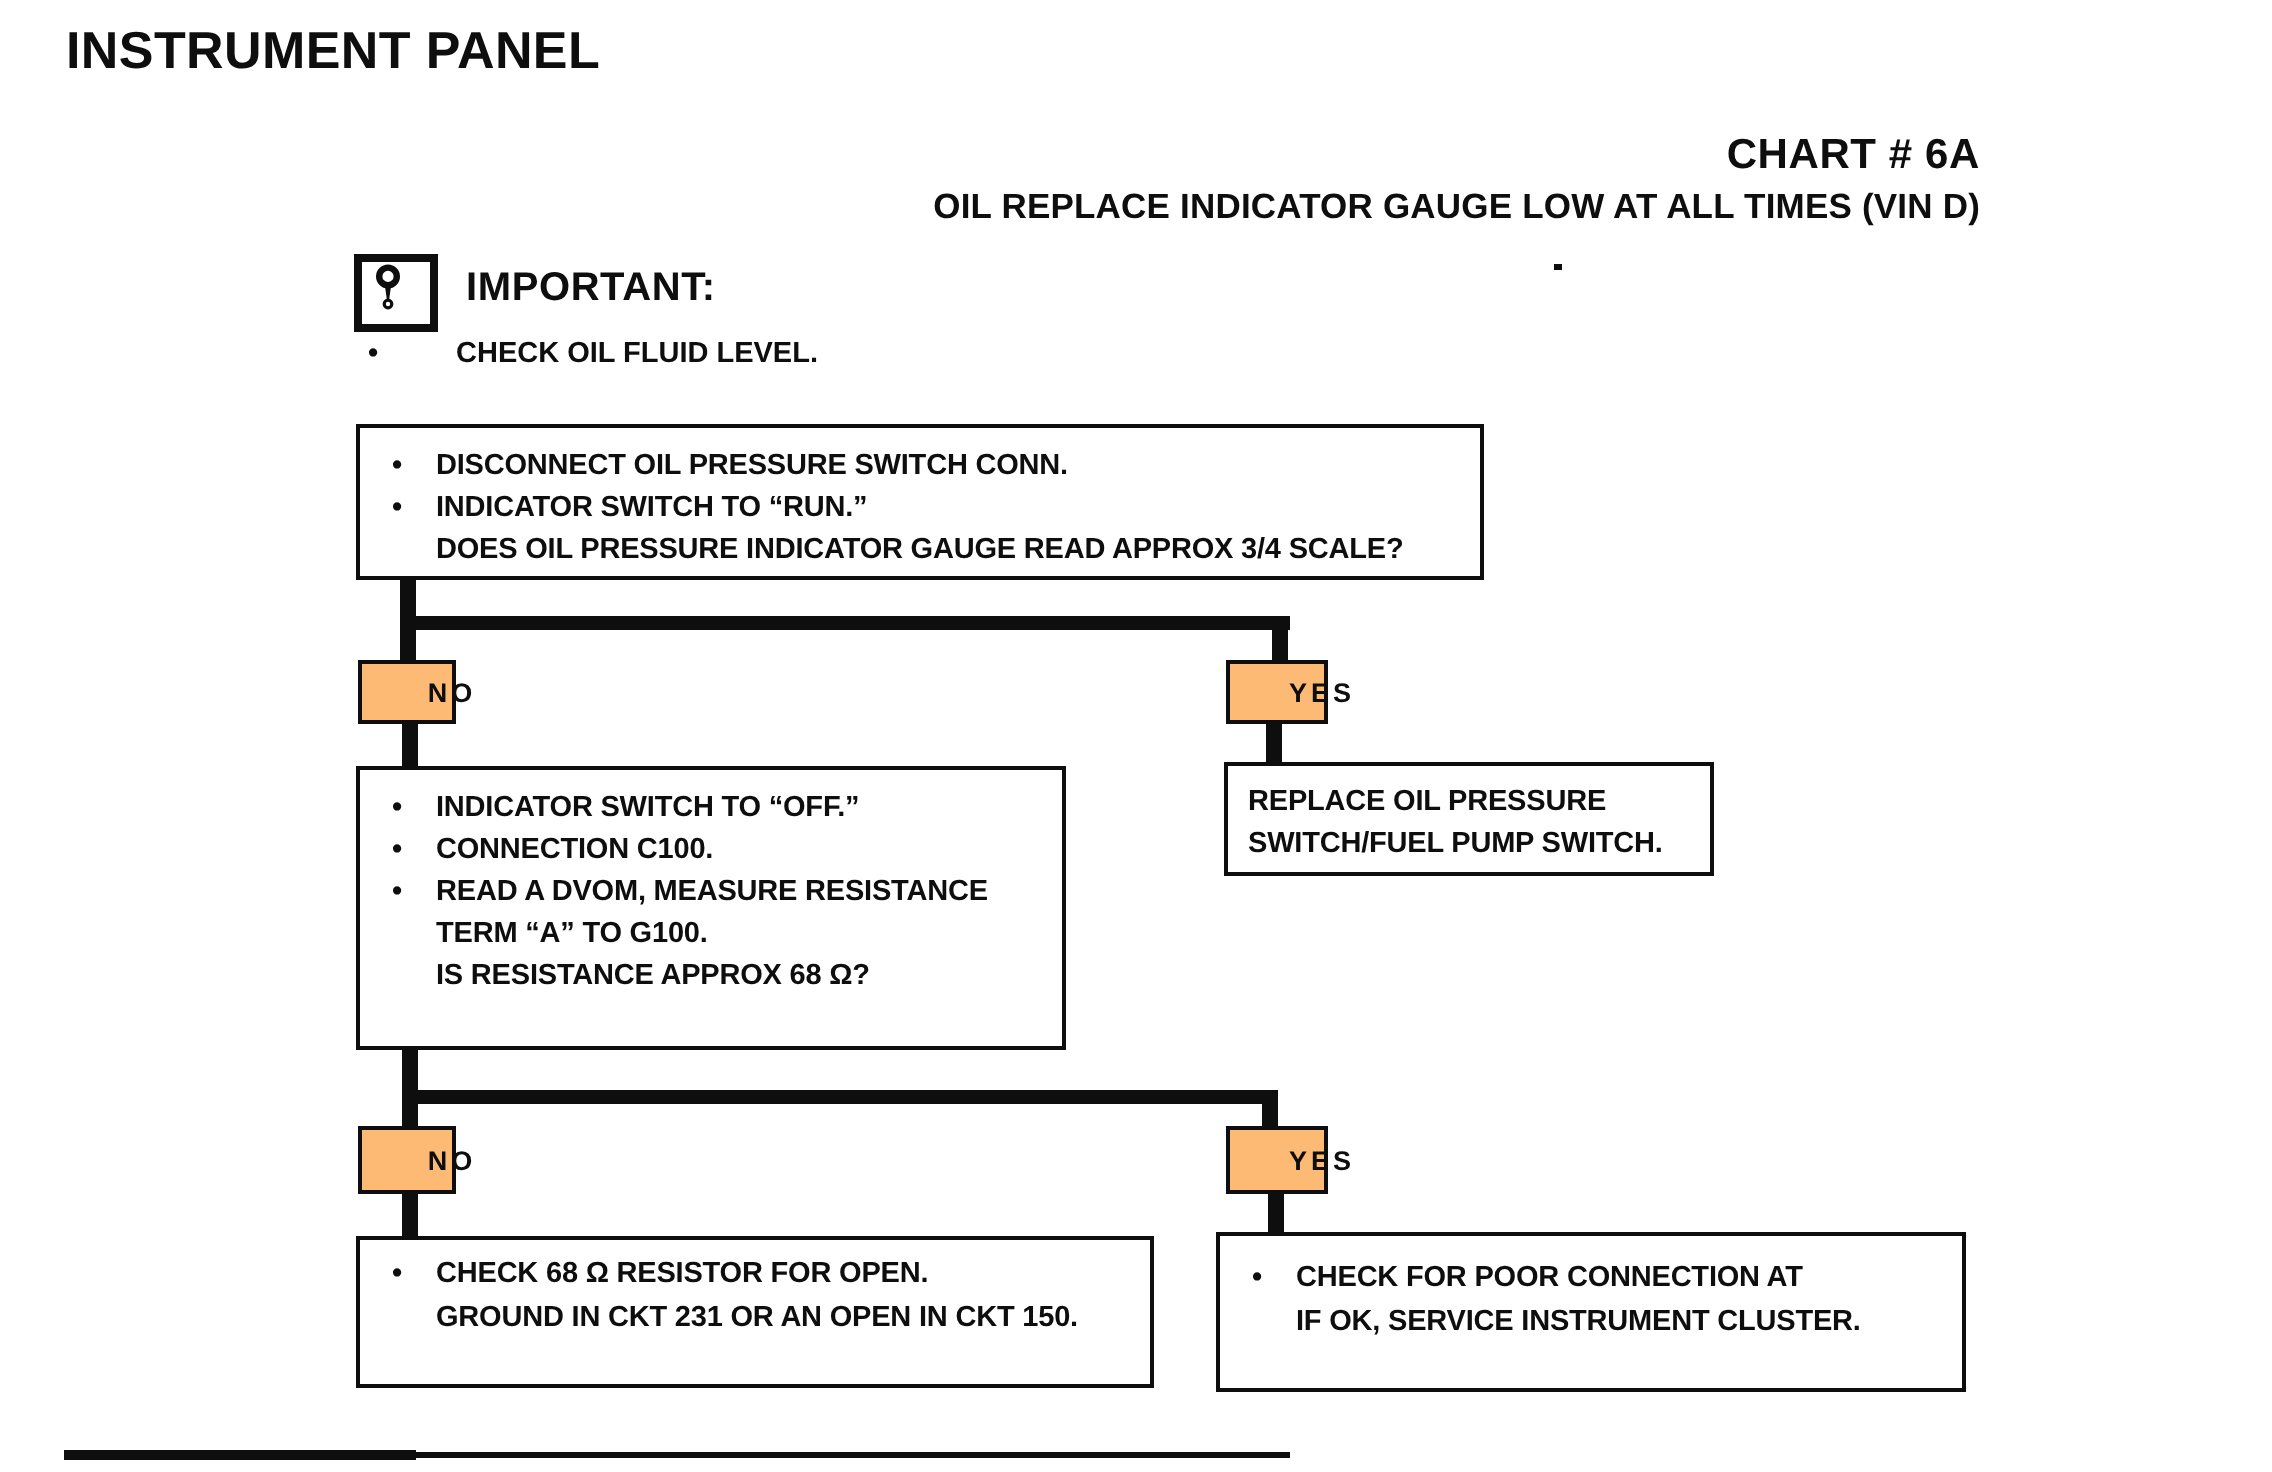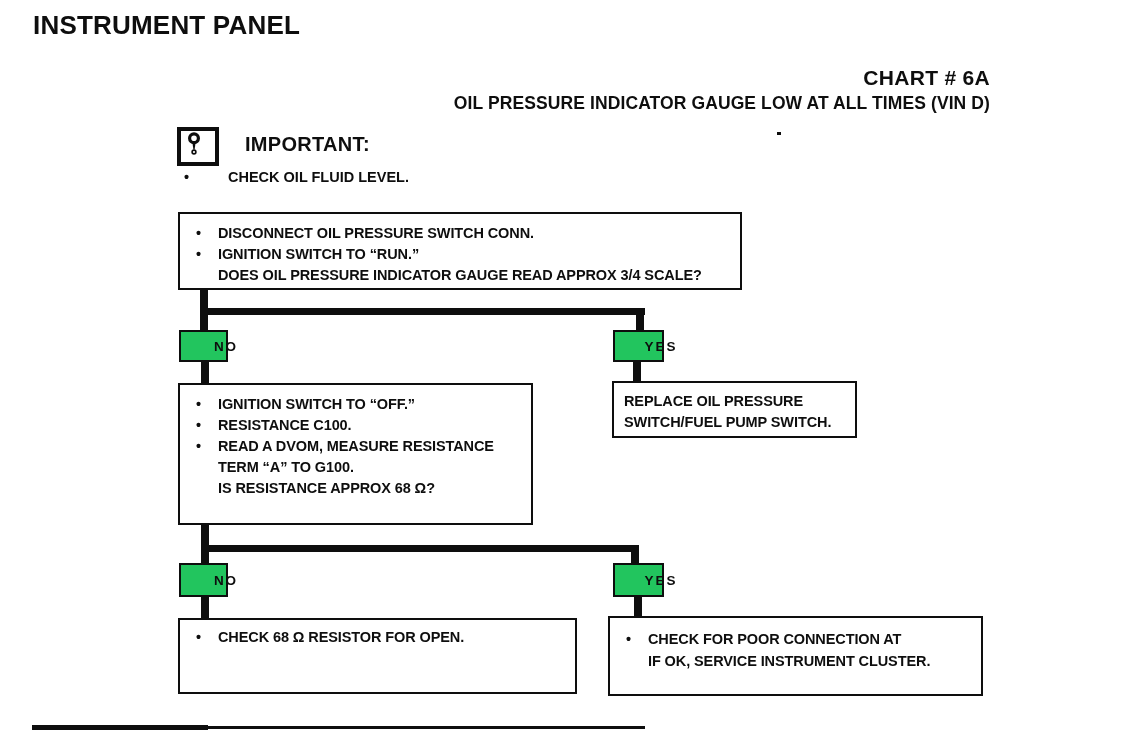--- a/index.html
+++ b/index.html
@@ -21,21 +21,21 @@
     left:160px;top:66px;width:830px;
     text-align:right;
   }
   .chart-title{font-size:21px;font-weight:bold;letter-spacing:0.3px;}
   .chart-subtitle{font-size:17.5px;font-weight:bold;margin-top:3px;letter-spacing:0.1px;}
   .imp-iconbox{
     left:177px;top:127px;width:34px;height:31px;
     border:4px solid #0e0e0e;
   }
   .imp-label{
-    left:245px;top:133px;
+    left:233px;top:133px;
     font-size:20px;font-weight:bold;letter-spacing:0.3px;
   }
   .imp-line{
     left:184px;top:169px;
     font-size:14.5px;font-weight:bold;display:flex;
   }
   .imp-line .b{width:44px;}
   .fbox{
     border:2px solid #0e0e0e;
     background:#ffffff;
@@ -46,21 +46,21 @@
   .fbox .b{width:22px;flex:0 0 22px;padding-left:2px;}
   .fbox .t{flex:1;letter-spacing:-0.1px;white-space:nowrap;}
   .box-step1{left:178px;top:212px;width:564px;height:78px;padding:9px 6px 0 14px;}
   .box-step2{left:178px;top:383px;width:355px;height:142px;padding:9px 4px 0 14px;}
   .box-replace{left:612px;top:381px;width:245px;height:57px;padding:8px 4px 16px 10px;}
   .box-result-no{left:178px;top:618px;width:399px;height:76px;padding:7px 4px 0 14px;line-height:21.5px;}
   .box-result-no .line{line-height:21.5px;}
   .box-result-yes{left:608px;top:616px;width:375px;height:80px;padding:10px 4px 0 14px;}
   .box-result-yes .line{line-height:22px;}
   .tag{
-    border:2px solid #0e0e0e;background:#22c55e;
+    border:2px solid #0e0e0e;background:#fdba74;
     font-size:13.5px;font-weight:bold;letter-spacing:2px;
     display:flex;align-items:center;justify-content:center;
     box-sizing:border-box;
     padding-left:45px;
   }
   .no1{left:179px;top:330px;width:49px;height:32px;}
   .yes1{left:613px;top:330px;width:51px;height:32px;}
   .no2{left:179px;top:563px;width:49px;height:34px;}
   .yes2{left:613px;top:563px;width:51px;height:34px;}
   .speck{background:#0e0e0e;}
@@ -68,21 +68,21 @@
 </style>
 </head>
 <body>
 
 <div class="page">
 
   <div class="abs page-title">INSTRUMENT PANEL</div>
 
   <div class="abs chart-head">
     <div class="chart-title">CHART # 6A</div>
-    <div class="chart-subtitle">OIL PRESSURE INDICATOR GAUGE LOW AT ALL TIMES (VIN D)</div>
+    <div class="chart-subtitle">OIL REPLACE INDICATOR GAUGE LOW AT ALL TIMES (VIN D)</div>
   </div>
 
   <div class="abs imp-iconbox">
     <span>
       <svg width="26" height="23" viewBox="0 0 26 23" style="margin:1px 0 0 2px;">
         <circle cx="11" cy="6.2" r="4.4" fill="none" stroke="#0e0e0e" stroke-width="3.2"></circle>
         <path d="M9.4 10.5 L12.6 10.5 L11.6 17.5 L10.4 17.5 Z" fill="#0e0e0e"></path>
         <circle cx="11" cy="20" r="1.9" fill="none" stroke="#0e0e0e" stroke-width="1.6"></circle>
       </svg>
     </span>
@@ -93,46 +93,46 @@
     <span class="t">CHECK OIL FLUID LEVEL.</span>
   </div>
 
   <div class="abs fbox box-step1">
     <div class="line">
       <span class="b">•</span>
       <span class="t">DISCONNECT OIL PRESSURE SWITCH CONN.</span>
     </div>
     <div class="line">
       <span class="b">•</span>
-      <span class="t">IGNITION SWITCH TO “RUN.”</span>
+      <span class="t">INDICATOR SWITCH TO “RUN.”</span>
     </div>
     <div class="line">
       <span class="b"></span>
       <span class="t">DOES OIL PRESSURE INDICATOR GAUGE READ APPROX 3/4 SCALE?</span>
     </div>
   </div>
 
   <div class="abs ink" style="left:200px;top:290px;width:8px;height:40px;"></div>
   <div class="abs ink" style="left:200px;top:308px;width:445px;height:7px;"></div>
   <div class="abs ink" style="left:636px;top:308px;width:8px;height:22px;"></div>
 
   <div class="abs tag no1">NO</div>
   <div class="abs tag yes1">YES</div>
 
   <div class="abs ink" style="left:201px;top:362px;width:8px;height:21px;"></div>
   <div class="abs ink" style="left:633px;top:362px;width:8px;height:19px;"></div>
 
   <div class="abs fbox box-step2">
     <div class="line">
       <span class="b">•</span>
-      <span class="t">IGNITION SWITCH TO “OFF.”</span>
+      <span class="t">INDICATOR SWITCH TO “OFF.”</span>
     </div>
     <div class="line">
       <span class="b">•</span>
-      <span class="t">RESISTANCE C100.</span>
+      <span class="t">CONNECTION C100.</span>
     </div>
     <div class="line">
       <span class="b">•</span>
       <span class="t">READ A DVOM, MEASURE RESISTANCE</span>
     </div>
     <div class="line">
       <span class="b"></span>
       <span class="t">TERM “A” TO G100.</span>
     </div>
     <div class="line">
@@ -158,20 +158,24 @@
   <div class="abs tag yes2">YES</div>
 
   <div class="abs ink" style="left:201px;top:597px;width:8px;height:21px;"></div>
   <div class="abs ink" style="left:634px;top:597px;width:8px;height:19px;"></div>
 
   <div class="abs fbox box-result-no">
     <div class="line">
       <span class="b">•</span>
       <span class="t">CHECK 68 Ω RESISTOR FOR OPEN.</span>
     </div>
+    <div class="line">
+      <span class="b"></span>
+      <span class="t">GROUND IN CKT 231 OR AN OPEN IN CKT 150.</span>
+    </div>
   </div>
 
   <div class="abs fbox box-result-yes">
     <div class="line">
       <span class="b">•</span>
       <span class="t">CHECK FOR POOR CONNECTION AT</span>
     </div>
     <div class="line">
       <span class="b"></span>
       <span class="t">IF OK, SERVICE INSTRUMENT CLUSTER.</span>

